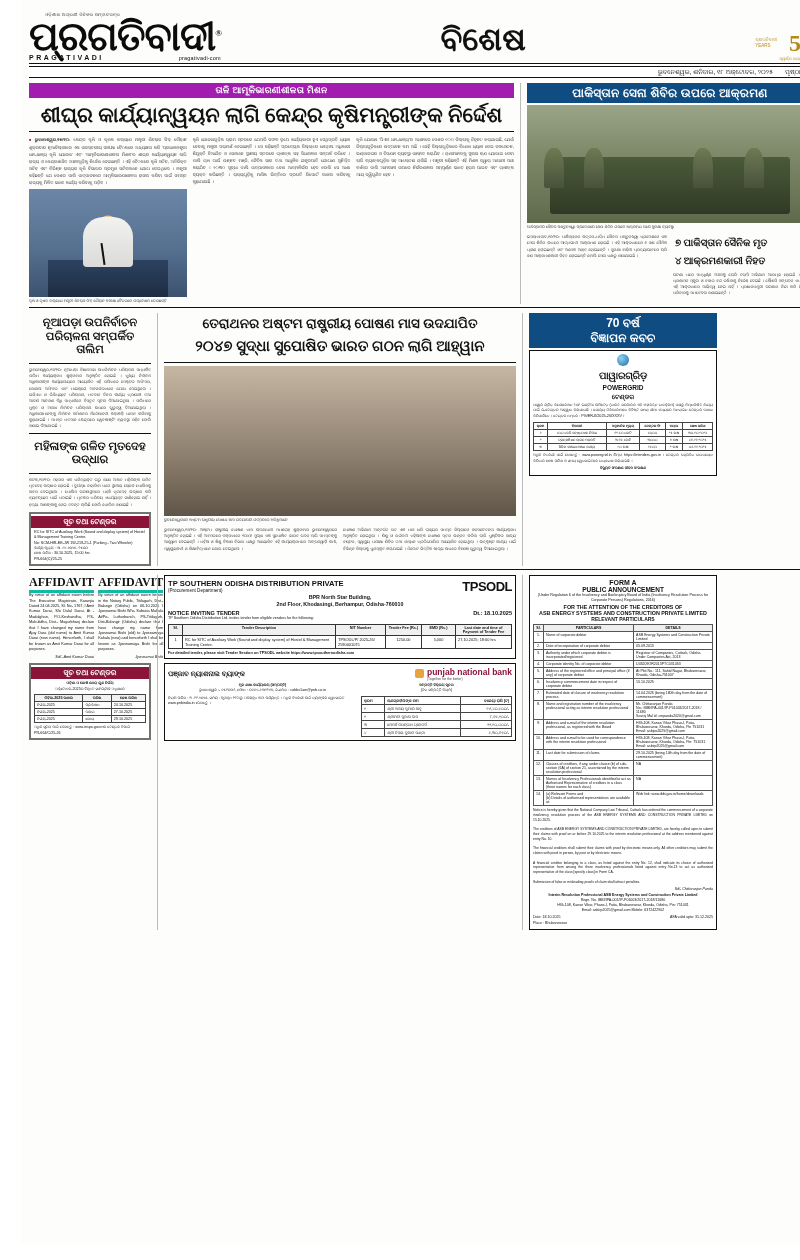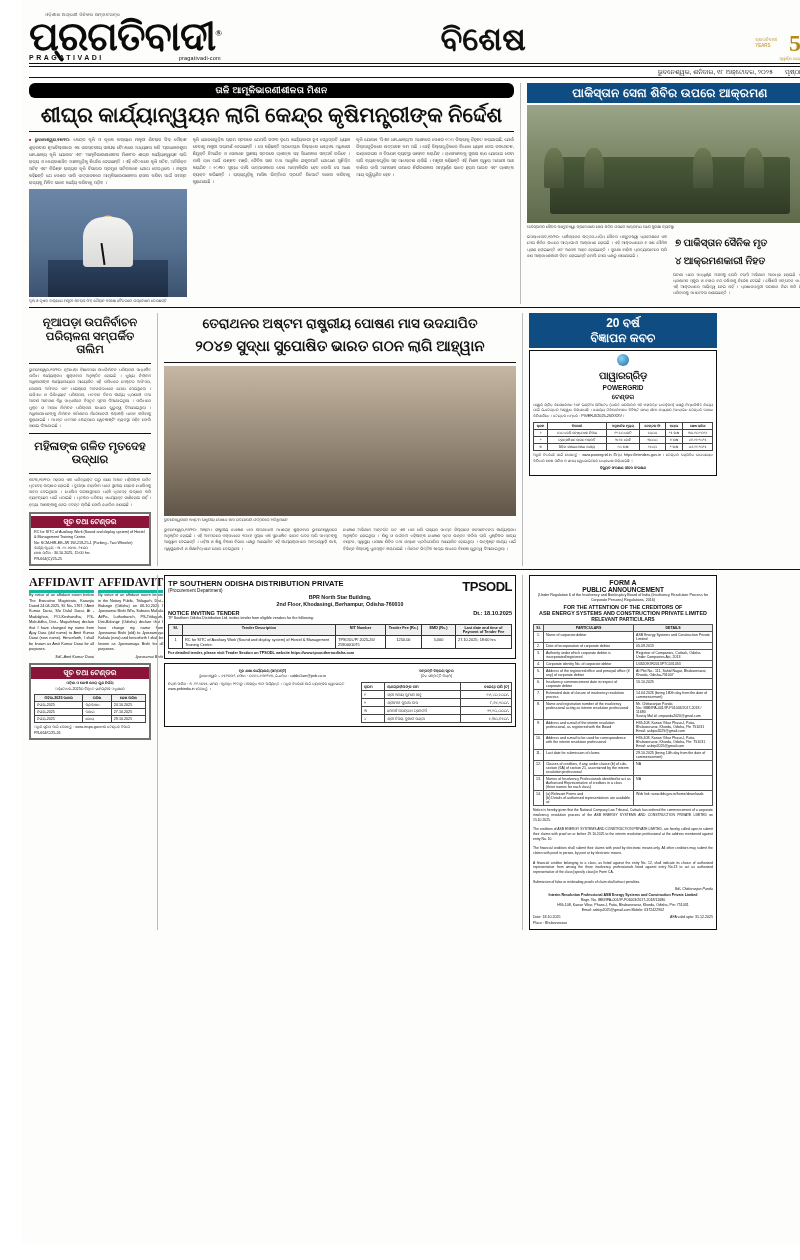--- a/index.html
+++ b/index.html
@@ -58,22 +58,22 @@
     font-size: 6.5px; padding: 1px 3px; margin-top: 2px; background: #fff;
   }
   
   .cols { display: flex; gap: 6px; margin-top: 5px; }
   .col-left { width: 488px; }
   .col-right { width: 288px; }
   .rule-v { width: 1px; background: #bbb; }
 
   
   .mission-band {
-    background: #000000; color: #fff; text-align: center;
-    font-size: 9px; font-weight: bold; padding: 2px 0; letter-spacing: .3px; border-radius: 6px;
+    background: #a21caf; color: #fff; text-align: center;
+    font-size: 9px; font-weight: bold; padding: 2px 0; letter-spacing: .3px;
   }
   .lead-head {
     text-align: center; font-size: 21px; font-weight: bold;
     font-family: "Liberation Serif", serif; line-height: 1.15;
     padding: 5px 2px 4px; border-bottom: 1px solid #111;
   }
   .sec-head {
     text-align: center; font-size: 13.5px; font-weight: bold;
     font-family: "Liberation Serif", serif; line-height: 1.18;
     padding: 3px 2px;
@@ -362,21 +362,21 @@
           </div>
         <div class="bcol">
             <div class="txt small">ପୋଷଣ ଅଭିଯାନ ଅନ୍ତର୍ଗତ ଗତ ଏକ ମାସ ଧରି ରାଜ୍ୟର ସମସ୍ତ ଜିଲ୍ଲାରେ ଜନସଚେତନତା କାର୍ଯ୍ୟକ୍ରମ ଅନୁଷ୍ଠିତ ହୋଇଥିଲା । ଶିଶୁ ଓ ଗର୍ଭବତୀ ମହିଳାଙ୍କ ପୋଷଣ ସ୍ତର ଉନ୍ନତ କରିବା ଲାଗି ପୁଷ୍ଟିକର ଖାଦ୍ୟ ବଣ୍ଟନ, ସ୍ୱାସ୍ଥ୍ୟ ପରୀକ୍ଷା ଶିବିର ତଥା ରନ୍ଧନ ପ୍ରତିଯୋଗିତା ଆୟୋଜିତ ହୋଇଥିଲା । ଉତ୍କୃଷ୍ଟ କାର୍ଯ୍ୟ ପାଇଁ ବିଭିନ୍ନ ଜିଲ୍ଲାକୁ ପୁରସ୍କୃତ କରାଯାଇଛି । ମିଲେଟ ଭିତ୍ତିକ ଖାଦ୍ୟ ଉପରେ ବିଶେଷ ଗୁରୁତ୍ୱ ଦିଆଯାଇଥିଲା ।</div>
           </div>
       </div>
     </div>
 
     <div class="rule-v"></div>
 
     <div style="width:188px">
-      <div class="kavach-head" style="white-space:pre-line">20 ବର୍ଷ
+      <div class="kavach-head" style="white-space:pre-line">70 ବର୍ଷ
 ବିଜ୍ଞାପନ କବଚ</div>
       <div class="pg mt2">
         <div class="pg-head">
           <div class="pg-globe"></div>
           <div class="pg-word">ପାୱାରଗ୍ରିଡ଼</div>
         </div>
         <div class="pg-sub">POWERGRID</div>
         <div class="pg-sub">ଟେଣ୍ଡର</div>
         <div class="pg-txt">ପାୱାର ଗ୍ରିଡ଼ କର୍ପୋରେଶନ ଅଫ ଇଣ୍ଡିଆ ଲିମିଟେଡ଼ (ଭାରତ ସରକାରର ଏକ ମହାରତ୍ନ ଉପକ୍ରମ) ପକ୍ଷରୁ ନିମ୍ନଲିଖିତ କାର୍ଯ୍ୟ ପାଇଁ ଇ-ଟେଣ୍ଡର ଆହ୍ୱାନ କରାଯାଉଛି । ଯୋଗ୍ୟ ଠିକାଦାରମାନେ ନିର୍ଦ୍ଦିଷ୍ଟ ସମୟ ସୀମା ମଧ୍ୟରେ ଅନଲାଇନ ଟେଣ୍ଡର ଦାଖଲ କରିପାରିବେ । ଟେଣ୍ଡର ନମ୍ବର : PG/ER-II/2025-26/XXXV ।</div>
         <table class="pgt">
@@ -513,20 +513,30 @@
             <td class="c">1250.00</td>
             <td class="c">5,000</td>
             <td>27.10.2025; 18:00 hrs</td>
           </tr>
             </tbody>
         </table>
         <div class="tender-foot b">For detailed tender, please visit Tender Section on TPSODL website https://www.tpsouthernodisha.com</div>
       </div>
 
       <div class="pnb">
+        <div class="pnb-top">
+          <div class="pnb-left">ପଞ୍ଜାବ ନ୍ୟାଶନାଲ ବ୍ୟାଙ୍କ</div>
+          <div class="pnb-brand">
+            <div class="pnb-mark"></div>
+            <div>
+              <div class="pnb-name">punjab national bank</div>
+              <div class="pnb-tag">(Together for the better)</div>
+            </div>
+          </div>
+        </div>
         <div class="pnb-body">
           <div class="c1">
             <div class="tiny b c">ମୂଳ ଶାଖା କାର୍ଯ୍ୟାଳୟ (ସମ୍ପତ୍ତି)</div>
             <div class="tiny c">ଭୁବନେଶ୍ୱର :- ୭୫୧୦୦୧, ଫୋନ : ୦୬୭୪-୨୩୯୧୨୩, ଇ-ମେଲ : cobbs1am@pnb.co.in</div>
             <div class="tiny mt2">ନିଲାମ ତାରିଖ : ୧୮.୧୧.୨୦୨୫, ସମୟ : ପୂର୍ବାହ୍ନ ୧୧ଟାରୁ ଅପରାହ୍ନ ୩ଟା ପର୍ଯ୍ୟନ୍ତ । ଅଧିକ ବିବରଣୀ ପାଇଁ ବ୍ୟାଙ୍କର ୱେବସାଇଟ www.pnbindia.in ଦେଖନ୍ତୁ ।</div>
           </div>
           <div class="c2">
             <div class="tiny b c">ସମ୍ପତ୍ତି ବିକ୍ରୟ ସୂଚନା</div>
             <div class="tiny c">(ଚଳ ସମ୍ପତ୍ତି ନିଲାମ)</div>
             <table class="money mt2">

